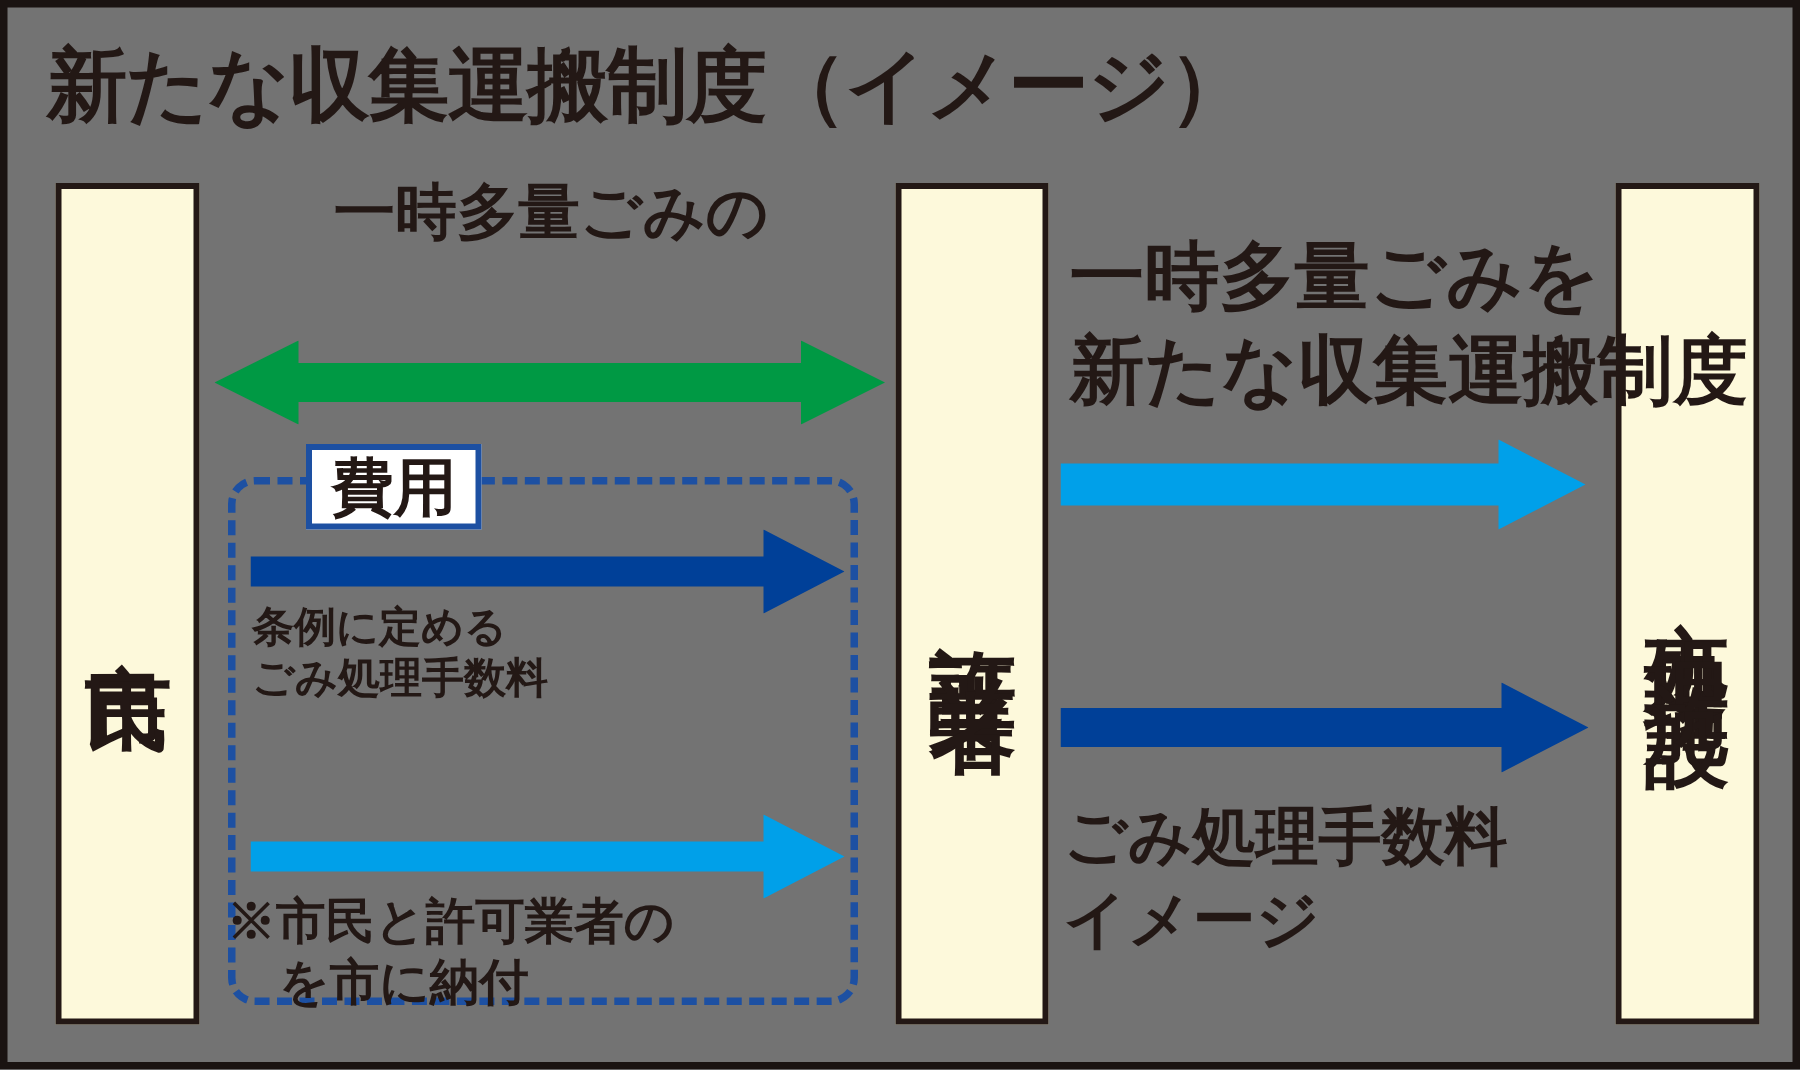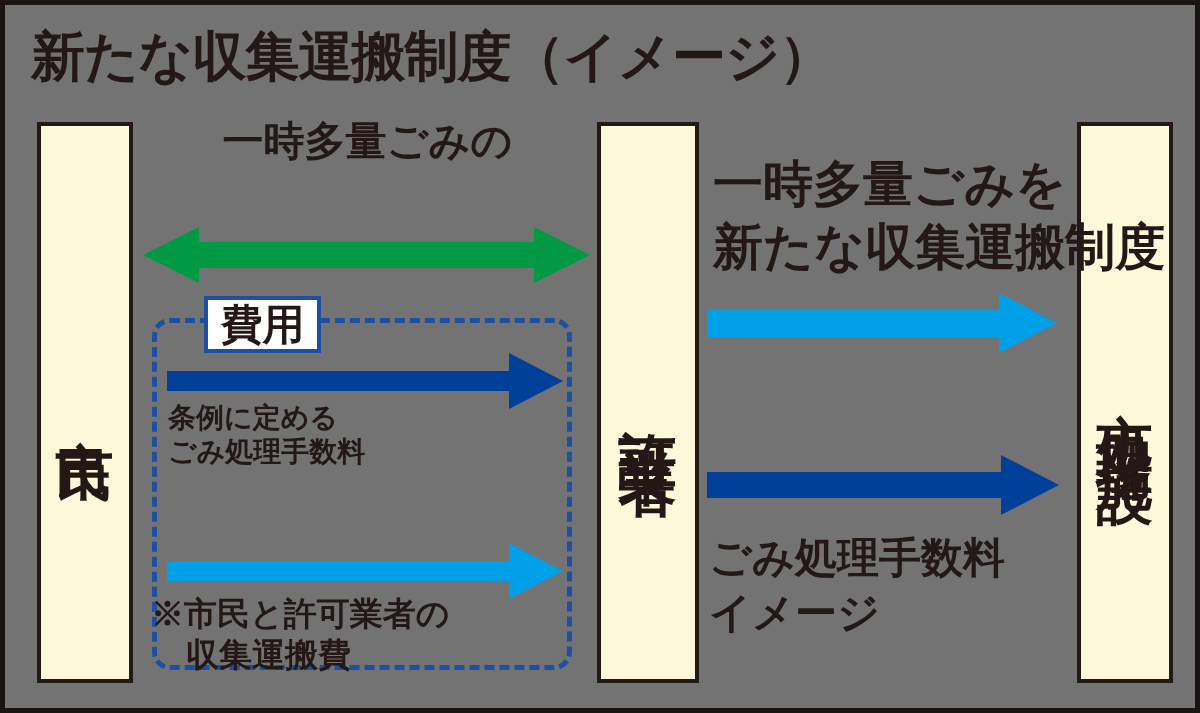--- a/index.html
+++ b/index.html
@@ -93,21 +93,21 @@
   <div class="lbl fee-label">
     <span>条例に定める</span><br>
     <span>ごみ処理手数料</span>
   </div>
 
   <svg class="arrow arrow-transport" width="396" height="56">
     <polygon points="0,18 342,18 342,0 396,28 342,56 342,38 0,38" fill="#00a0e9"></polygon>
   </svg>
   <div class="lbl note-label">
     <span>※市民と許可業者の</span>
-    <span class="indent">収集運搬費</span>
+    <span class="indent">を市に納付</span>
   </div>
 
   <div class="lbl carryin-label">
     <span>一時多量ごみを</span><br>
     <span>新たな収集運搬制度</span>
   </div>
   <svg class="arrow arrow-carryin" width="350" height="60">
     <polygon points="0,16 292,16 292,0 350,30 292,60 292,44 0,44" fill="#00a0e9"></polygon>
   </svg>
 

